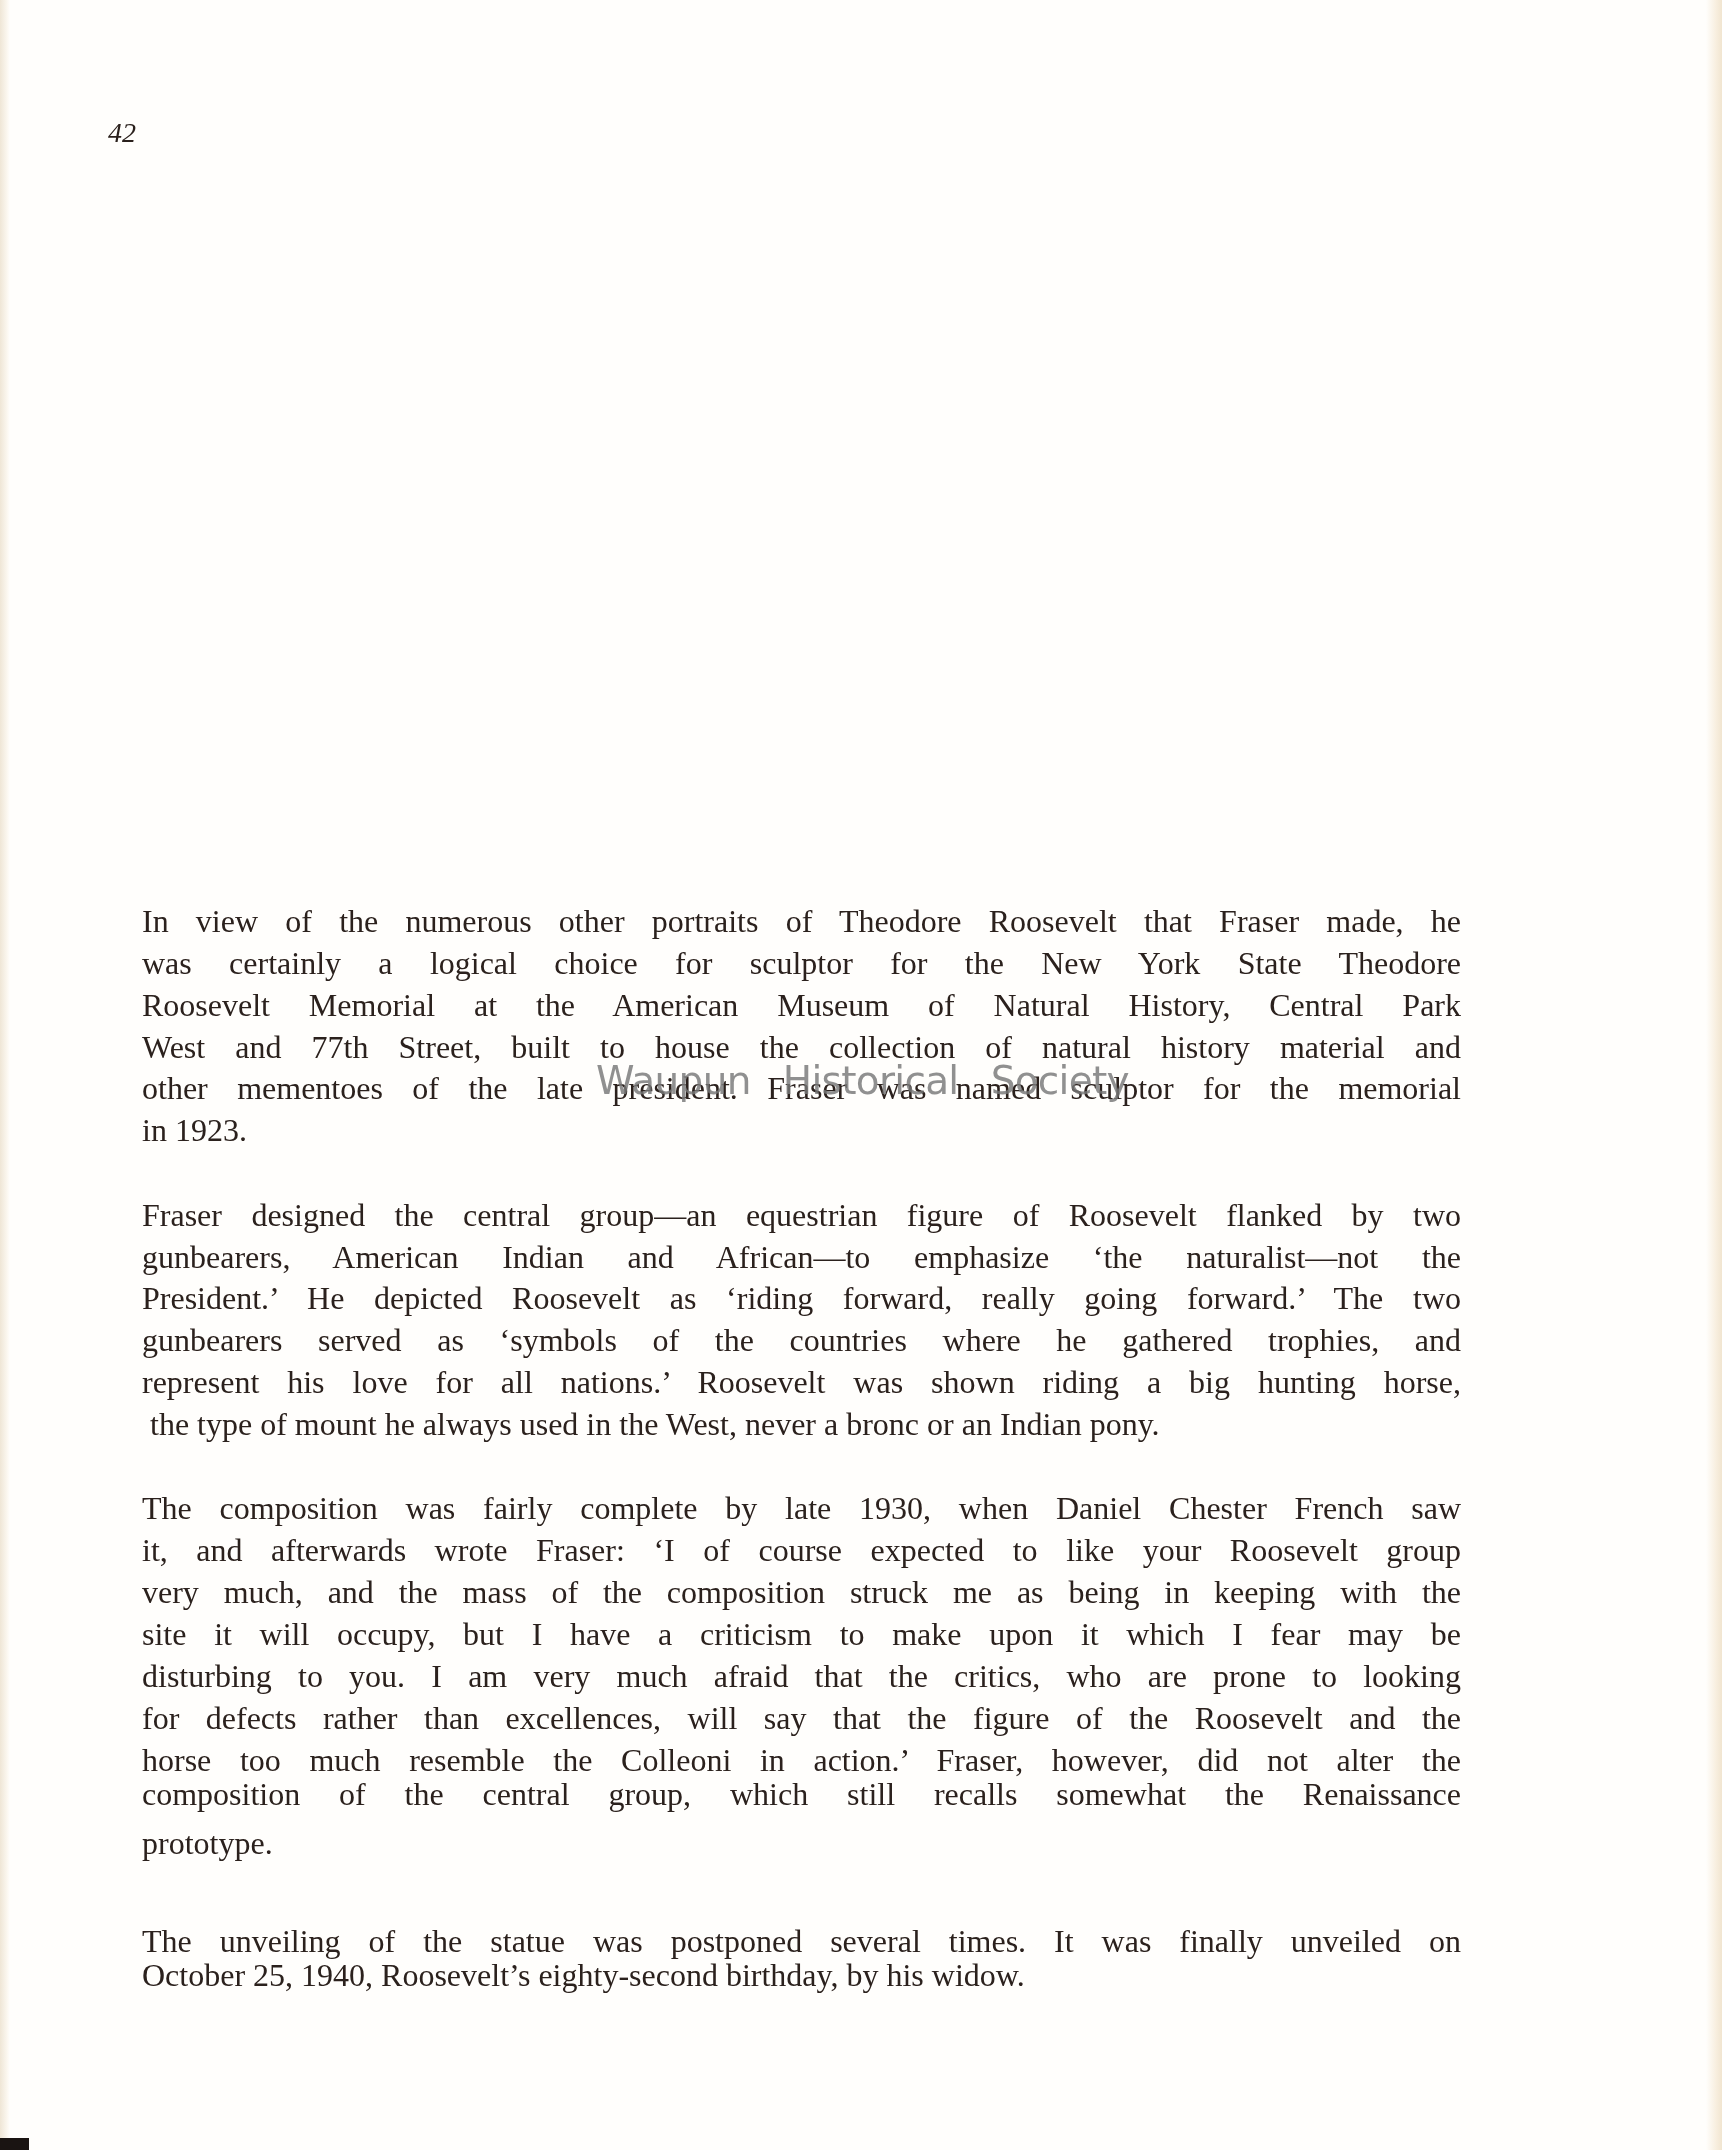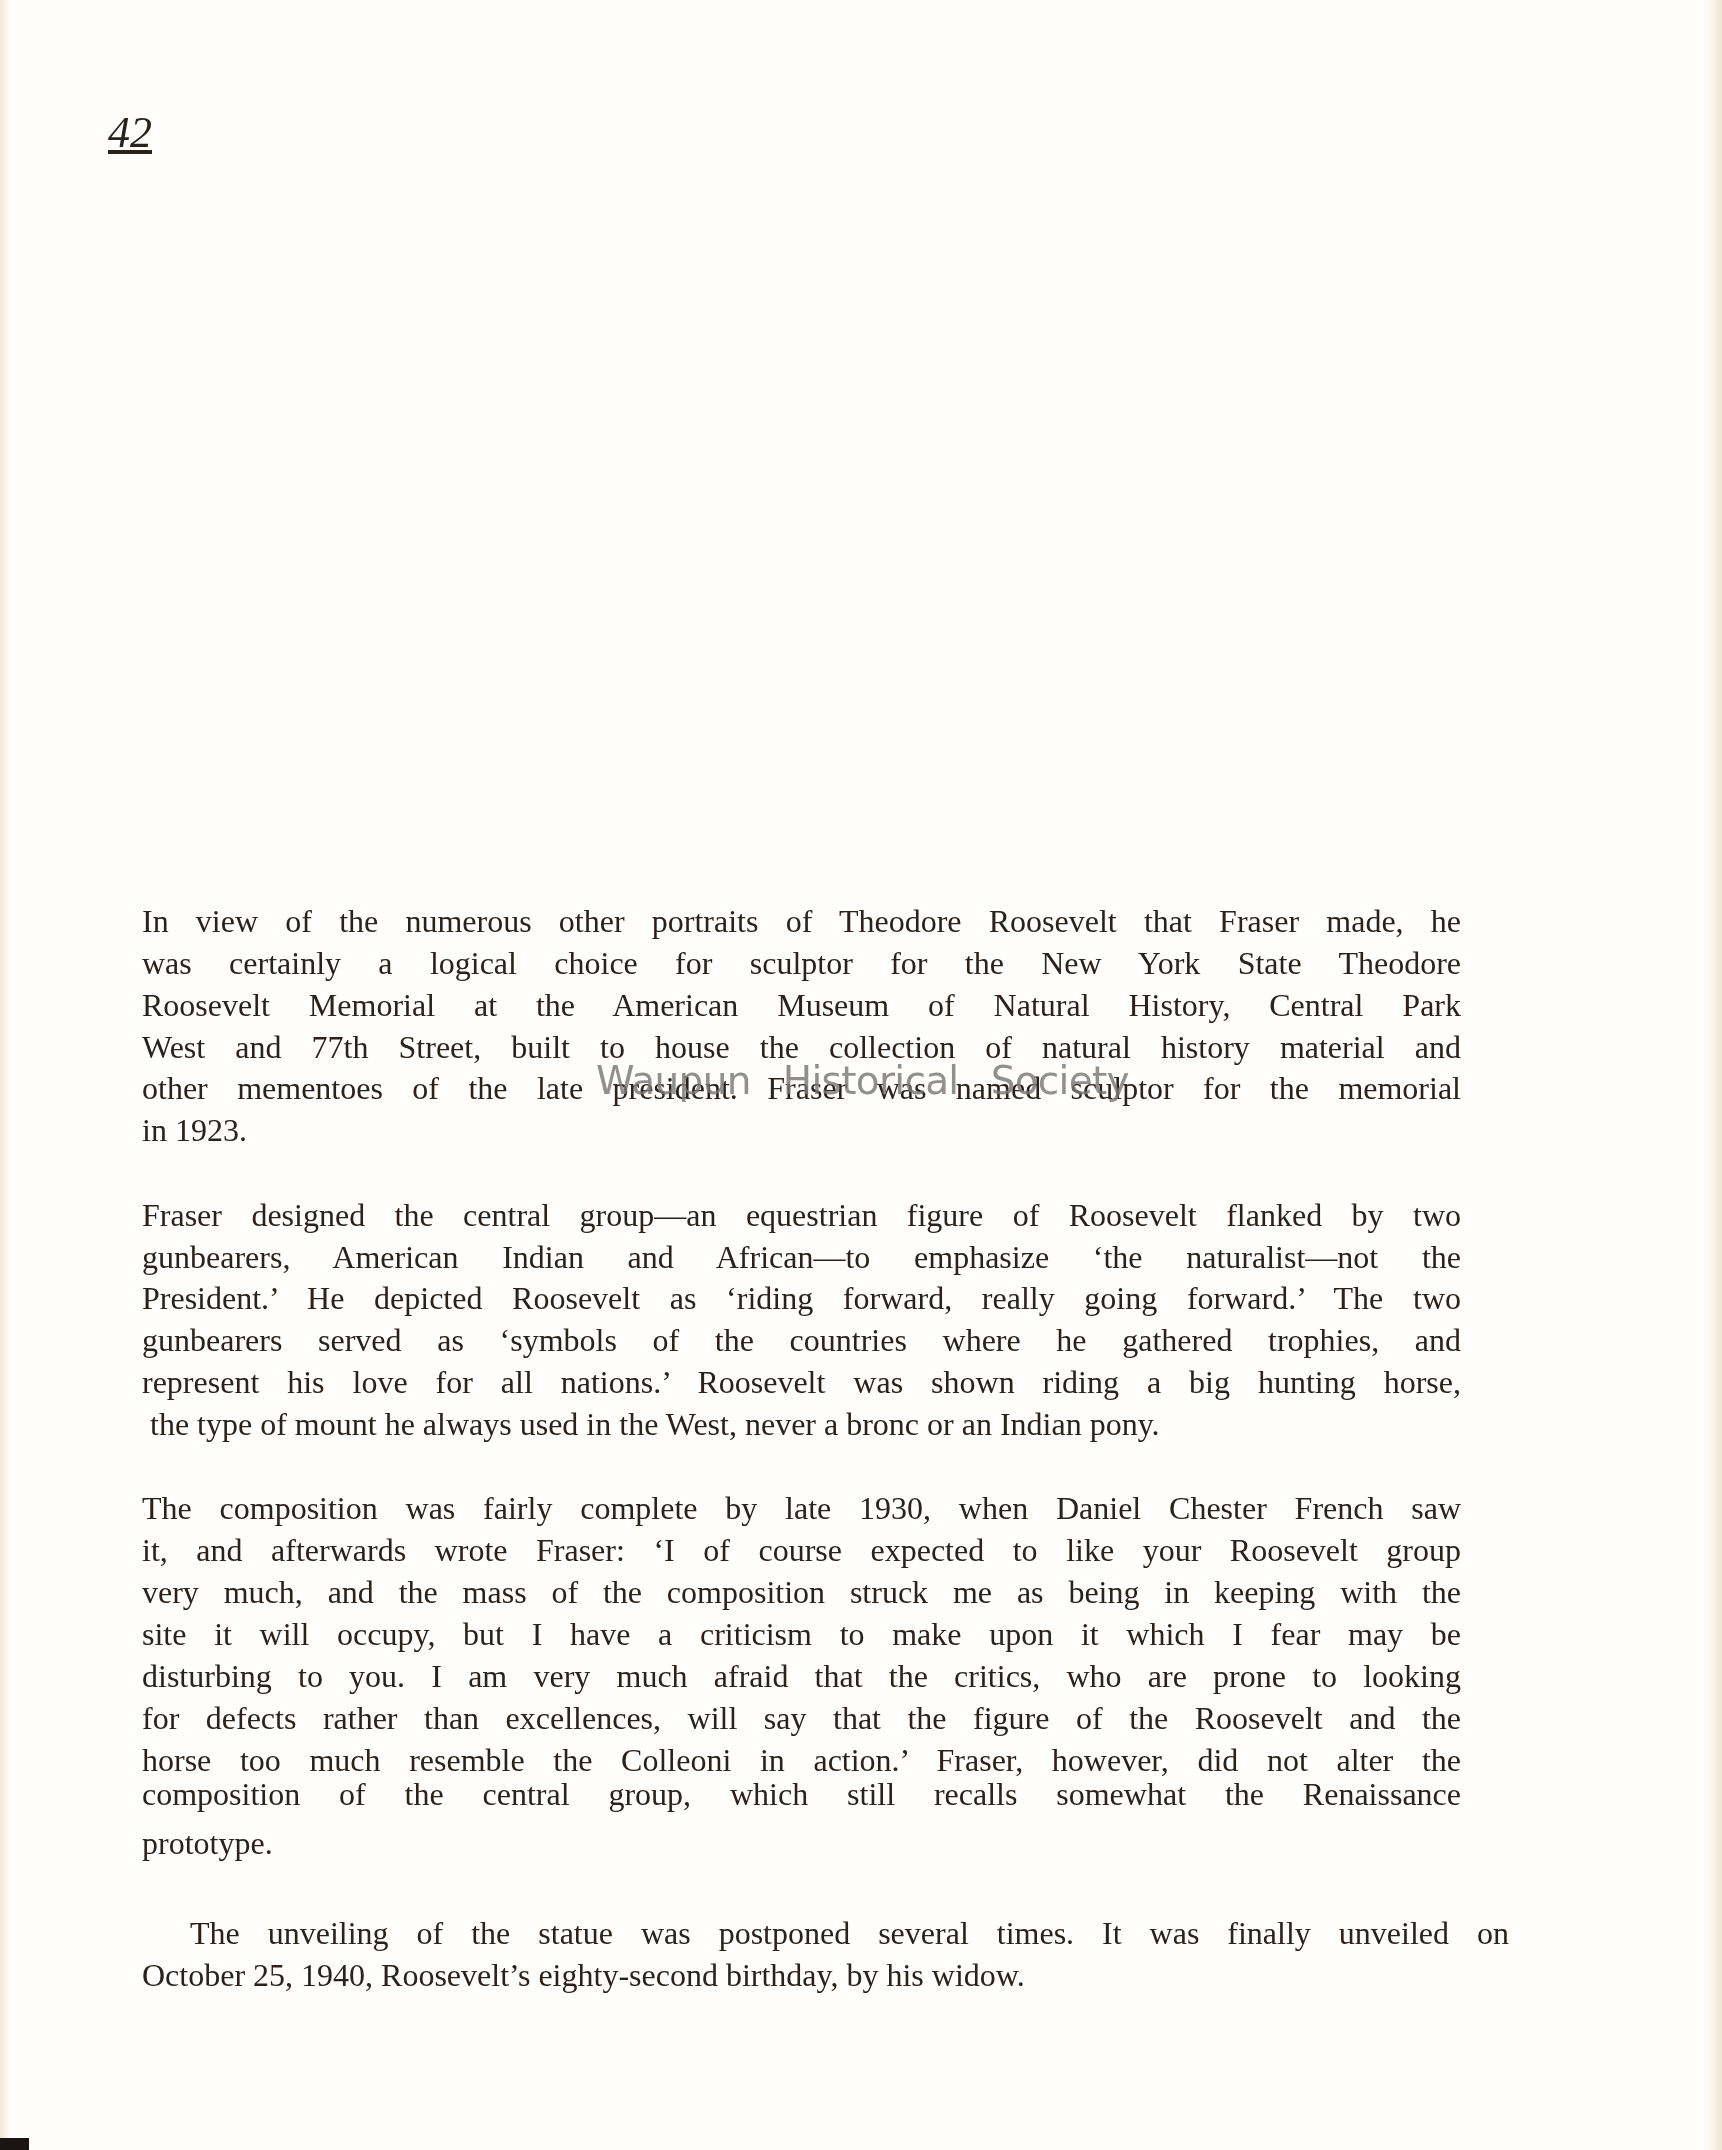--- a/index.html
+++ b/index.html
@@ -31,24 +31,23 @@
     left: 0; top: 2138px;
     width: 29px; height: 12.4px;
     background: #1a1412;
   }
   .page-number {
     position: absolute;
     left: 108px;
     top: 115px;
     font-family: "Liberation Serif", "DejaVu Serif", serif;
     font-style: italic;
-    font-size: 44px;
+    font-size: 28px;
     line-height: 36px;
     color: #2a201c;
-    text-decoration: underline;
   }
   .body-text {
     position: absolute;
     left: 142px;
     width: 1319px;
     font-family: "Liberation Serif", "DejaVu Serif", serif;
     font-size: 32px;
     color: #2b211d;
   }
   .line {
@@ -114,18 +113,18 @@
   <div class="line" style="top:84px;">very much, and the mass of the composition struck me as being in keeping with the</div>
   <div class="line" style="top:126px;">site it will occupy, but I have a criticism to make upon it which I fear may be</div>
   <div class="line" style="top:168px;">disturbing to you. I am very much afraid that the critics, who are prone to looking</div>
   <div class="line" style="top:210px;">for defects rather than excellences, will say that the figure of the Roosevelt and the</div>
   <div class="line" style="top:252px;">horse too much resemble the Colleoni in action.’ Fraser, however, did not alter the</div>
   <div class="line" style="top:286px;">composition of the central group, which still recalls somewhat the Renaissance</div>
   <div class="line last" style="top:335px;">prototype.</div>
 </div>
 
 <div class="body-text" style="top:1912px;">
-  <div class="line" style="top:0px;margin-left:48px;">The unveiling of the statue was postponed several times. It was finally unveiled on</div>
+  <div class="line" style="top:8px;">The unveiling of the statue was postponed several times. It was finally unveiled on</div>
   <div class="line last" style="top:42px;">October 25, 1940, Roosevelt’s eighty-second birthday, by his widow.</div>
 </div>
 
 <div class="watermark">Waupun Historical Society</div>
 
 
 </body></html>

